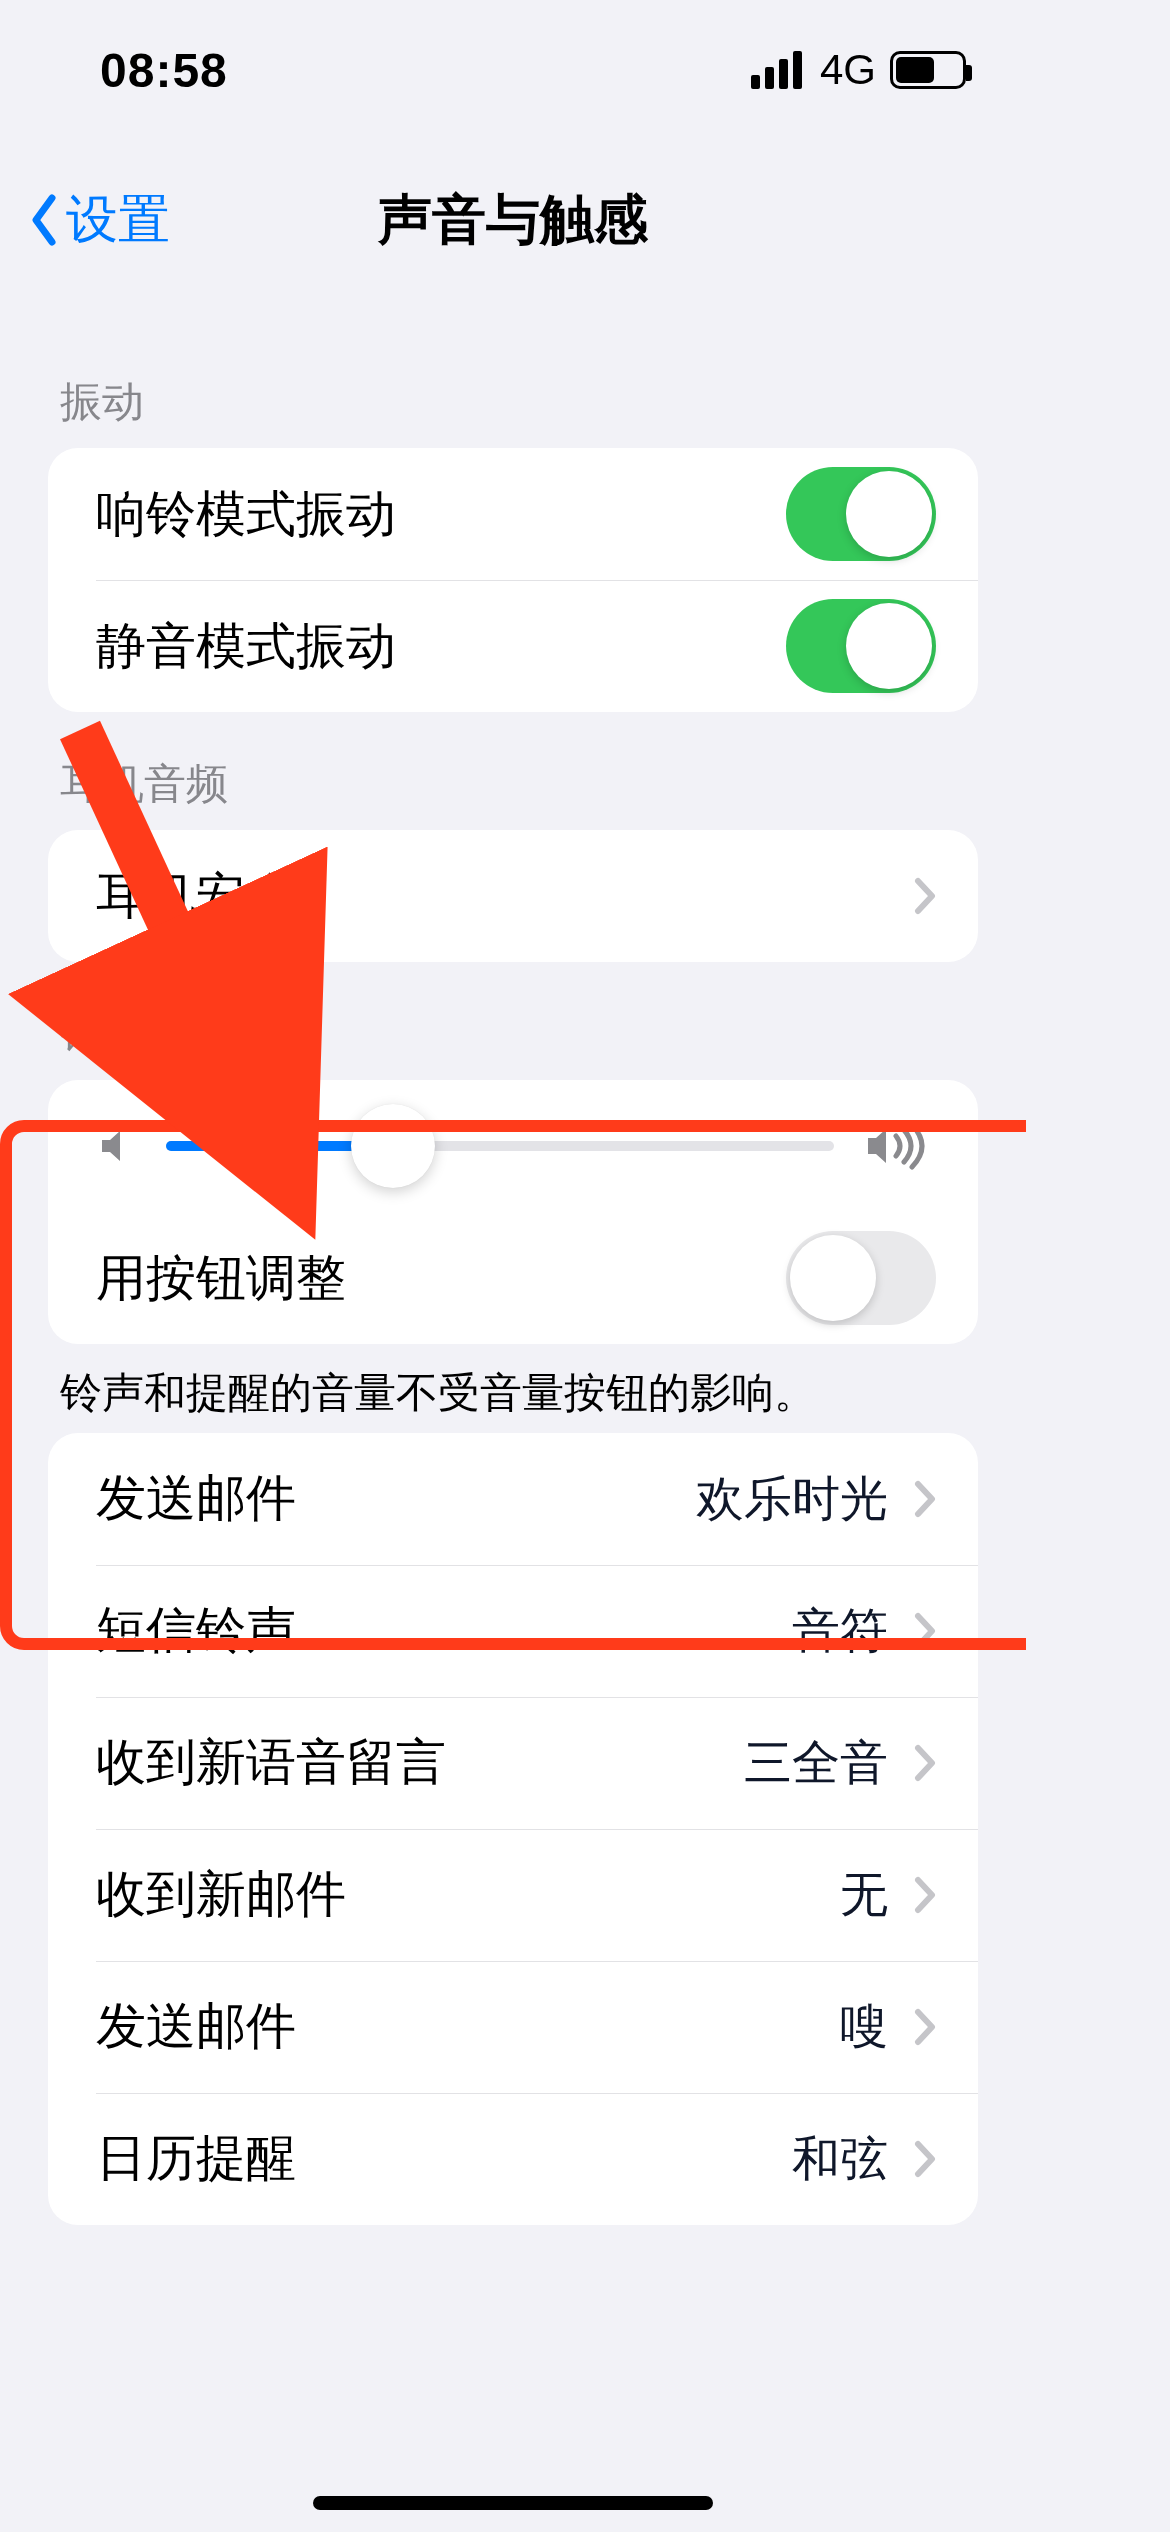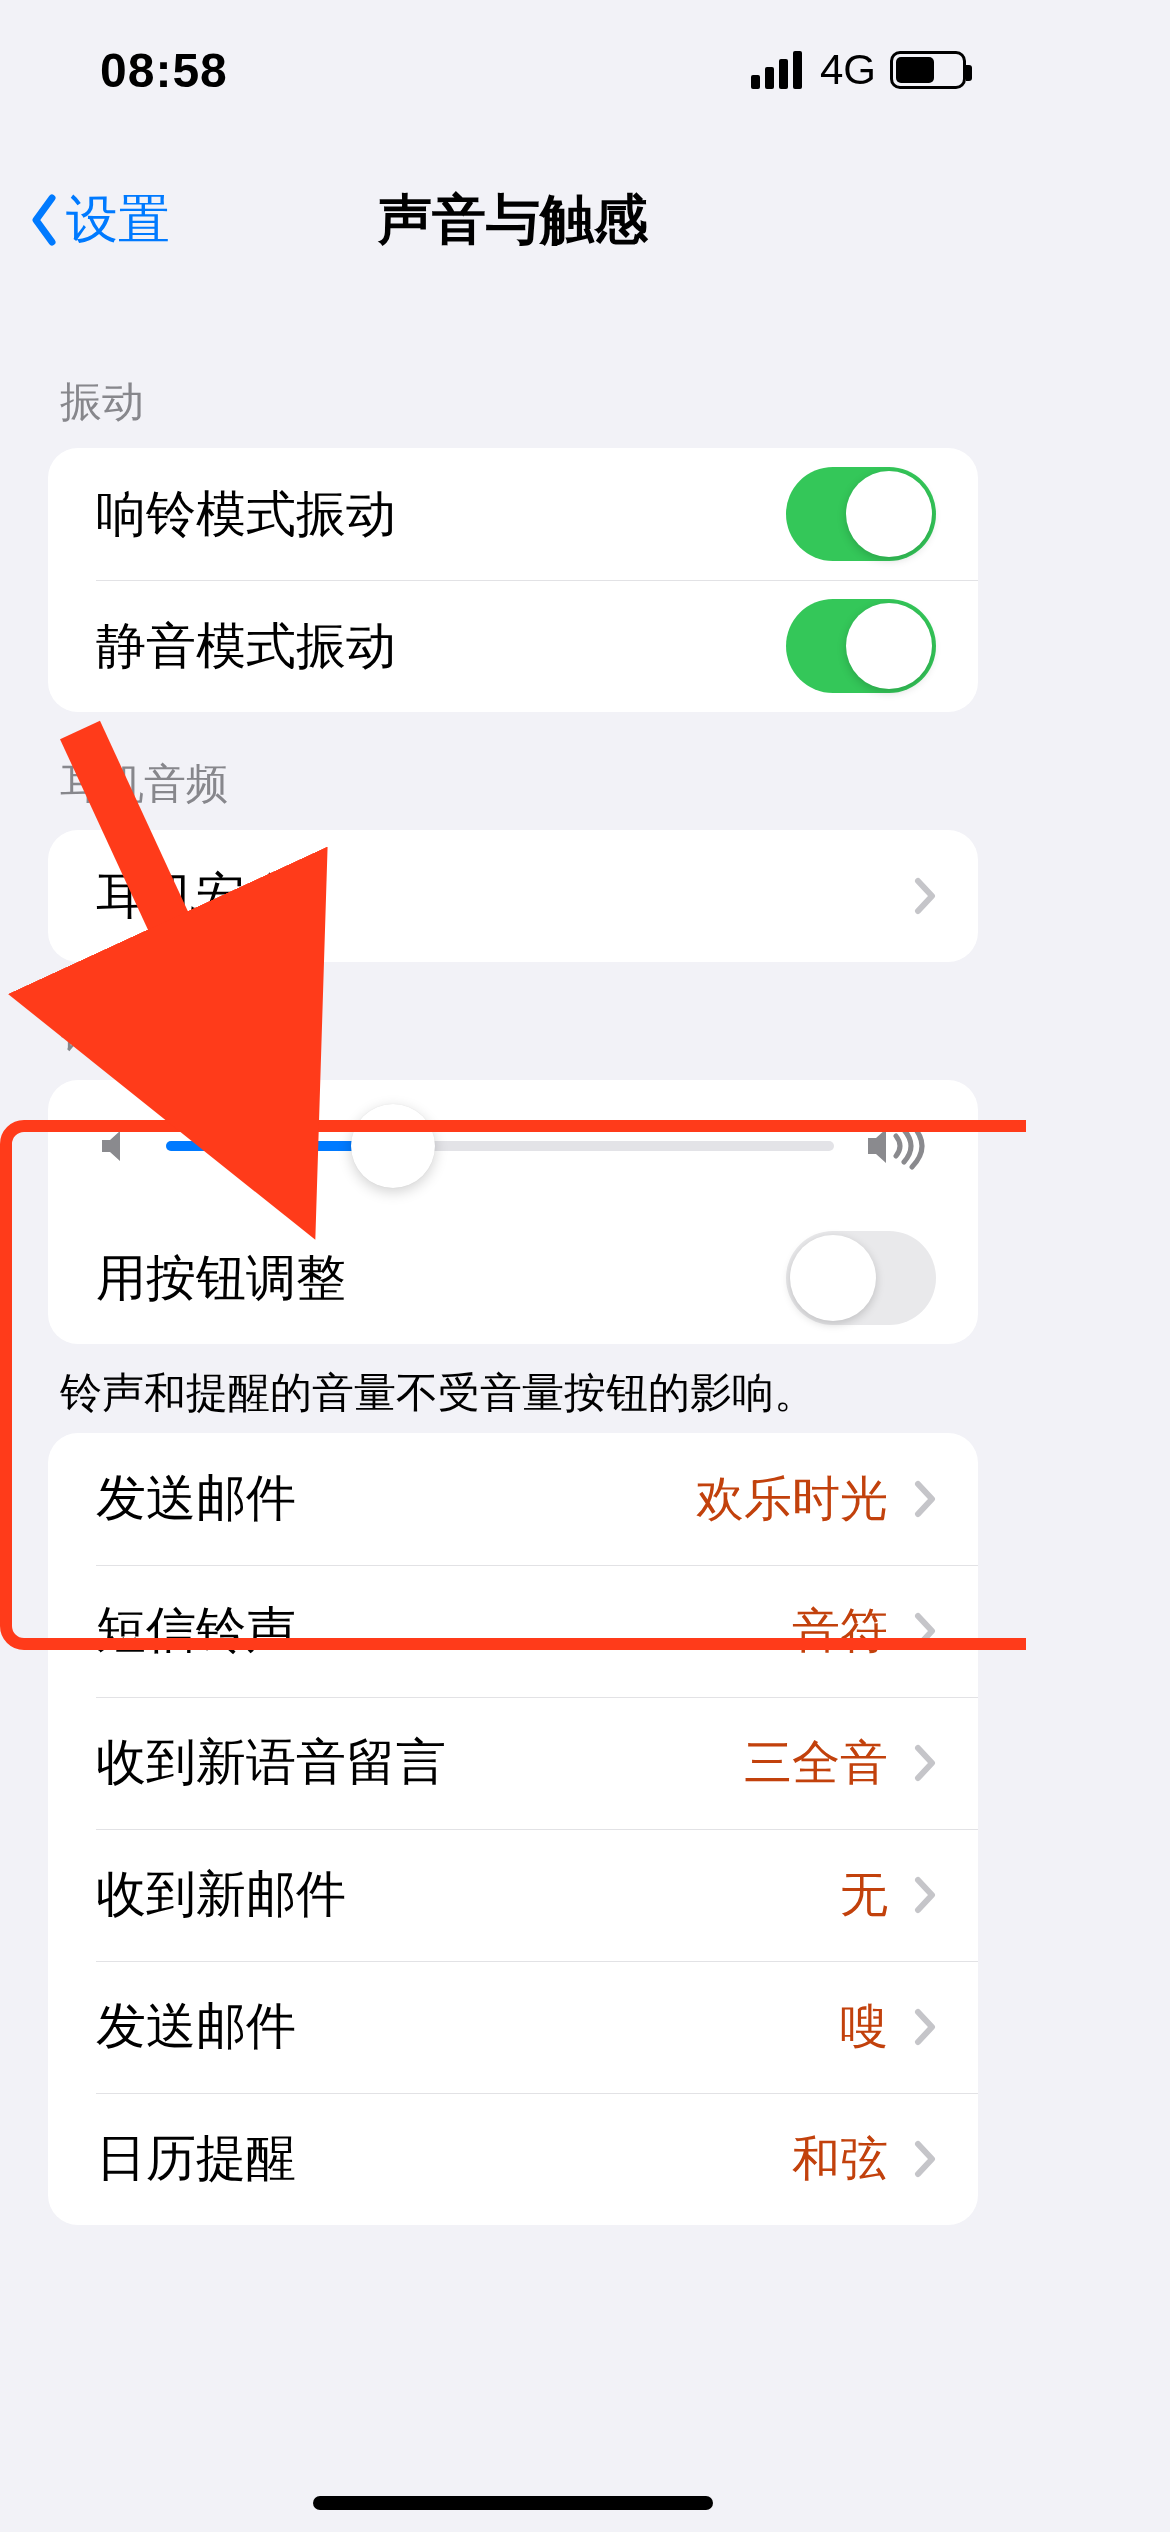--- a/index.html
+++ b/index.html
@@ -26,21 +26,21 @@
   .nav-title { position:absolute; left:0; right:0; text-align:center; font-size:54px; font-weight:600; pointer-events:none; }
 
   
   .content { position:absolute; top:330px; left:0; right:0; bottom:0; }
   .section-header { font-size:42px; color:#87878c; padding:44px 60px 18px; }
   .section-footer { font-size:42px; color:#000000; padding:20px 60px 10px; line-height:1.4; }
   .group { background:#fff; margin:0 48px; border-radius:30px; overflow:hidden; }
   .row { min-height:132px; display:flex; align-items:center; padding:0 42px 0 48px; position:relative;gap:8px; }
   .row + .row::before { content:""; position:absolute; top:0; left:48px; right:0; height:1px; background:#e2e2e5; }
   .row-label { font-size:50px; flex:1; }
-  .row-value { font-size:48px; color:#c2410c; margin-right:18px; }
+  .row-value { font-size:48px; color:#0f172a; margin-right:18px; }
   .chevron { width:22px; height:38px; flex:none; }
   .chevron path { stroke:#c5c5c9; stroke-width:6; fill:none; stroke-linecap:round; stroke-linejoin:round; }
 
   
   .toggle { width:150px; height:94px; border-radius:50px; position:relative; flex:none; }
   .toggle.on { background:#34c759; }
   .toggle.off { background:#e9e9eb; }
   .toggle-knob { position:absolute; width:86px; height:86px; background:#fff; border-radius:50%; top:4px; box-shadow:0 3px 10px rgba(0,0,0,.18); }
   .toggle.on .toggle-knob { right:4px; }
   .toggle.off .toggle-knob { left:4px; }

